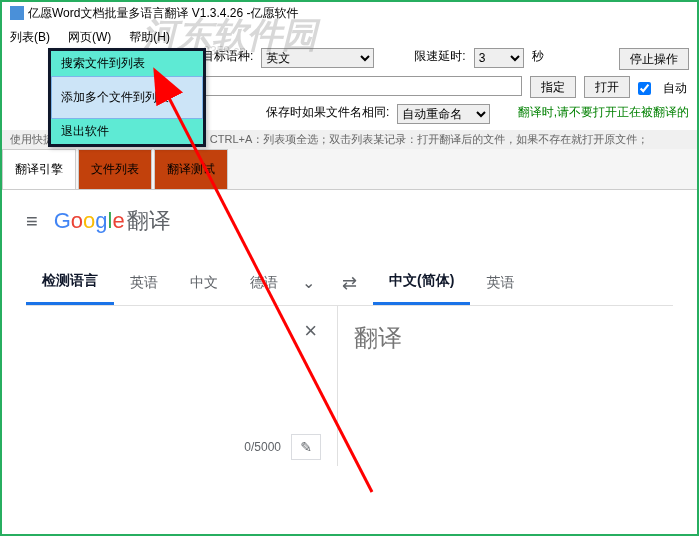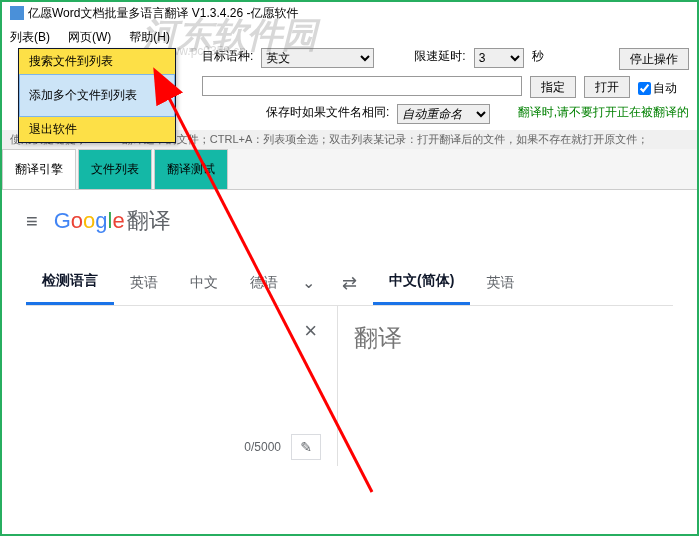--- a/index.html
+++ b/index.html
@@ -7,37 +7,37 @@
     
     .titlebar { height: 22px; padding: 2px 8px; font-size: 12px; display: flex; align-items: center; gap: 4px; }
     .titlebar .app-icon { width: 14px; height: 14px; background: #4a90d9; }
     
     .menubar { height: 22px; padding: 0 8px; font-size: 12px; display: flex; align-items: flex-end; gap: 18px; background: #fff; }
     .menubar span { cursor: pointer; }
     
     .watermark { position: absolute; top: 10px; left: 140px; font-size: 35px; font-weight: bold; color: rgba(100,100,100,0.25); font-style: italic; pointer-events: none; z-index: 50; }
     .watermark-sub { position: absolute; top: 42px; left: 160px; font-size: 12px; color: rgba(100,100,100,0.25); pointer-events: none; z-index: 50; }
     
-    .dropdown { position: absolute; top: 46px; left: 16px; width: 158px; background: #fde047; border: 1px solid #0f172a; box-shadow: 2px 2px 4px rgba(0,0,0,0.2); z-index: 100; }
+    .dropdown { position: absolute; top: 46px; left: 46px; width: 158px; background: #5eead4; border: 3px solid #0f172a; box-shadow: 2px 2px 4px rgba(0,0,0,0.2); z-index: 100; }
     .dropdown-item { padding: 4px 10px; font-size: 12px; cursor: pointer; }
     .dropdown-item.highlighted { background: #cce4f7; border: 1px solid #7eb4ea; padding: 12px 9px; }
     
     .toolbar-row { height: 28px; padding: 2px 8px; font-size: 12px; display: flex; gap: 8px; }
     .toolbar-row .label { white-space: nowrap; }
     .toolbar-row select { height: 20px; font-size: 12px; border: 1px solid #999; }
     .toolbar-row input[type="text"] { height: 20px; font-size: 12px; border: 1px solid #999; padding: 0 4px; }
     .toolbar-row button { height: 22px; font-size: 12px; border: 1px solid #999; background: #efefef; padding: 0 10px; cursor: pointer; }
-    .toolbar-row .checkbox-wrap { display: flex; align-items: center; gap: 2px; }
+    .toolbar-row .checkbox-wrap { display: flex; align-items: center; gap: 12px; }
     .toolbar-row .link-text { color: #008000; white-space: nowrap; }
     
     .hint-bar { padding: 2px 8px; font-size: 11px; color: #666; background: #f0f0f0; }
     
     .tabbar { display: flex; border-bottom: 1px solid #ccc; background: #f5f5f5; }
     .tabbar .tab { padding: 11px 12px; font-size: 12px; border: 1px solid #ccc; border-bottom: none; background: #fff; margin-right: 2px; cursor: pointer; }
-    .tabbar .tab.inactive { background: #14b8a6; text-align: center; }
+    .tabbar .tab.inactive { background: #c2410c; text-align: center; }
     
     .translate-area { padding: 16px 24px; }
     .translate-header { display: flex; align-items: center; gap: 16px; margin-bottom: 24px; }
     .hamburger { font-size: 20px; color: #5f6368; cursor: pointer; }
     .google-logo { font-size: 22px; }
     .g-blue { color: #4285f4; }
     .g-red { color: #ea4335; }
     .g-yellow { color: #fbbc05; }
     .g-green { color: #34a853; }
     .translate-word { color: #5f6368; font-size: 22px; margin-left: 2px; }
@@ -103,21 +103,21 @@
   <button>打开</button>
   <span class="checkbox-wrap">
     <input type="checkbox" checked="" style="">
     <span>自动</span>
   </span>
 </div>
 
 <div class="toolbar-row" style="padding-left:200px;">
   <span style="width:60px;"></span>
   <span class="label">保存时如果文件名相同:</span>
-  <select style="width:100px;font-style:italic;">
+  <select style="width:100px;">
     <option>自动重命名</option>
   </select>
   <span style="width:12px;"></span>
   <span class="link-text">翻译时,请不要打开正在被翻译的</span>
 </div>
 
 <div class="hint-bar">使用快捷键提示：F4：翻译选中的文件；CTRL+A：列表项全选；双击列表某记录：打开翻译后的文件，如果不存在就打开原文件；</div>
 
 <div class="tabbar">
   <div class="tab">翻译引擎</div>

